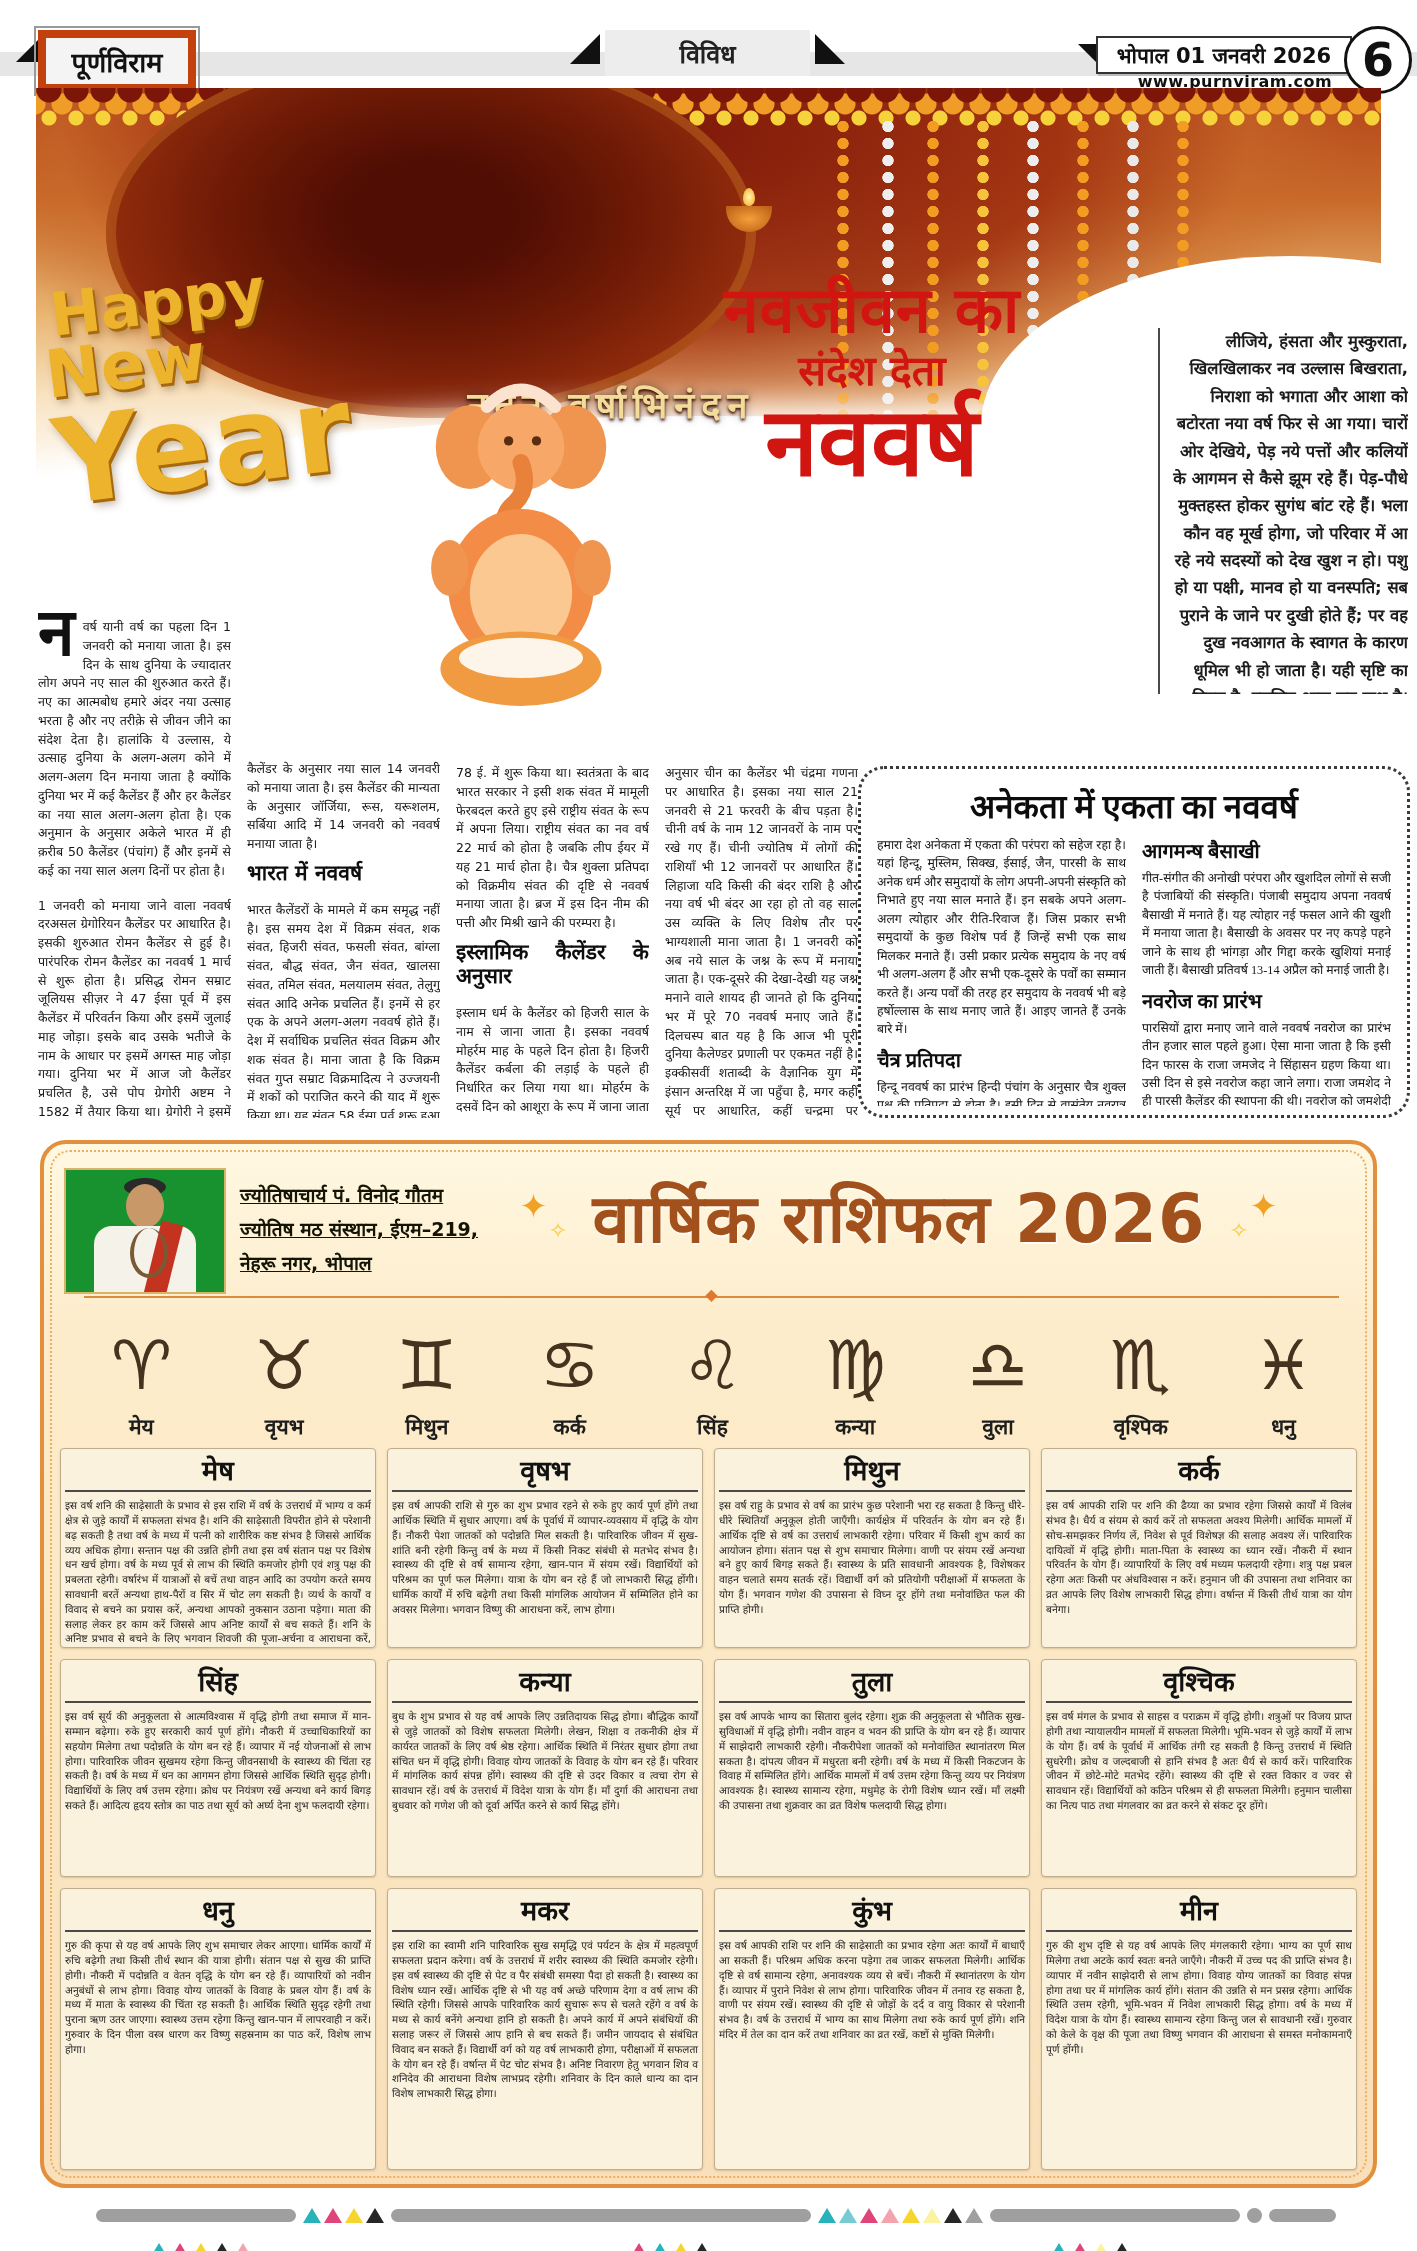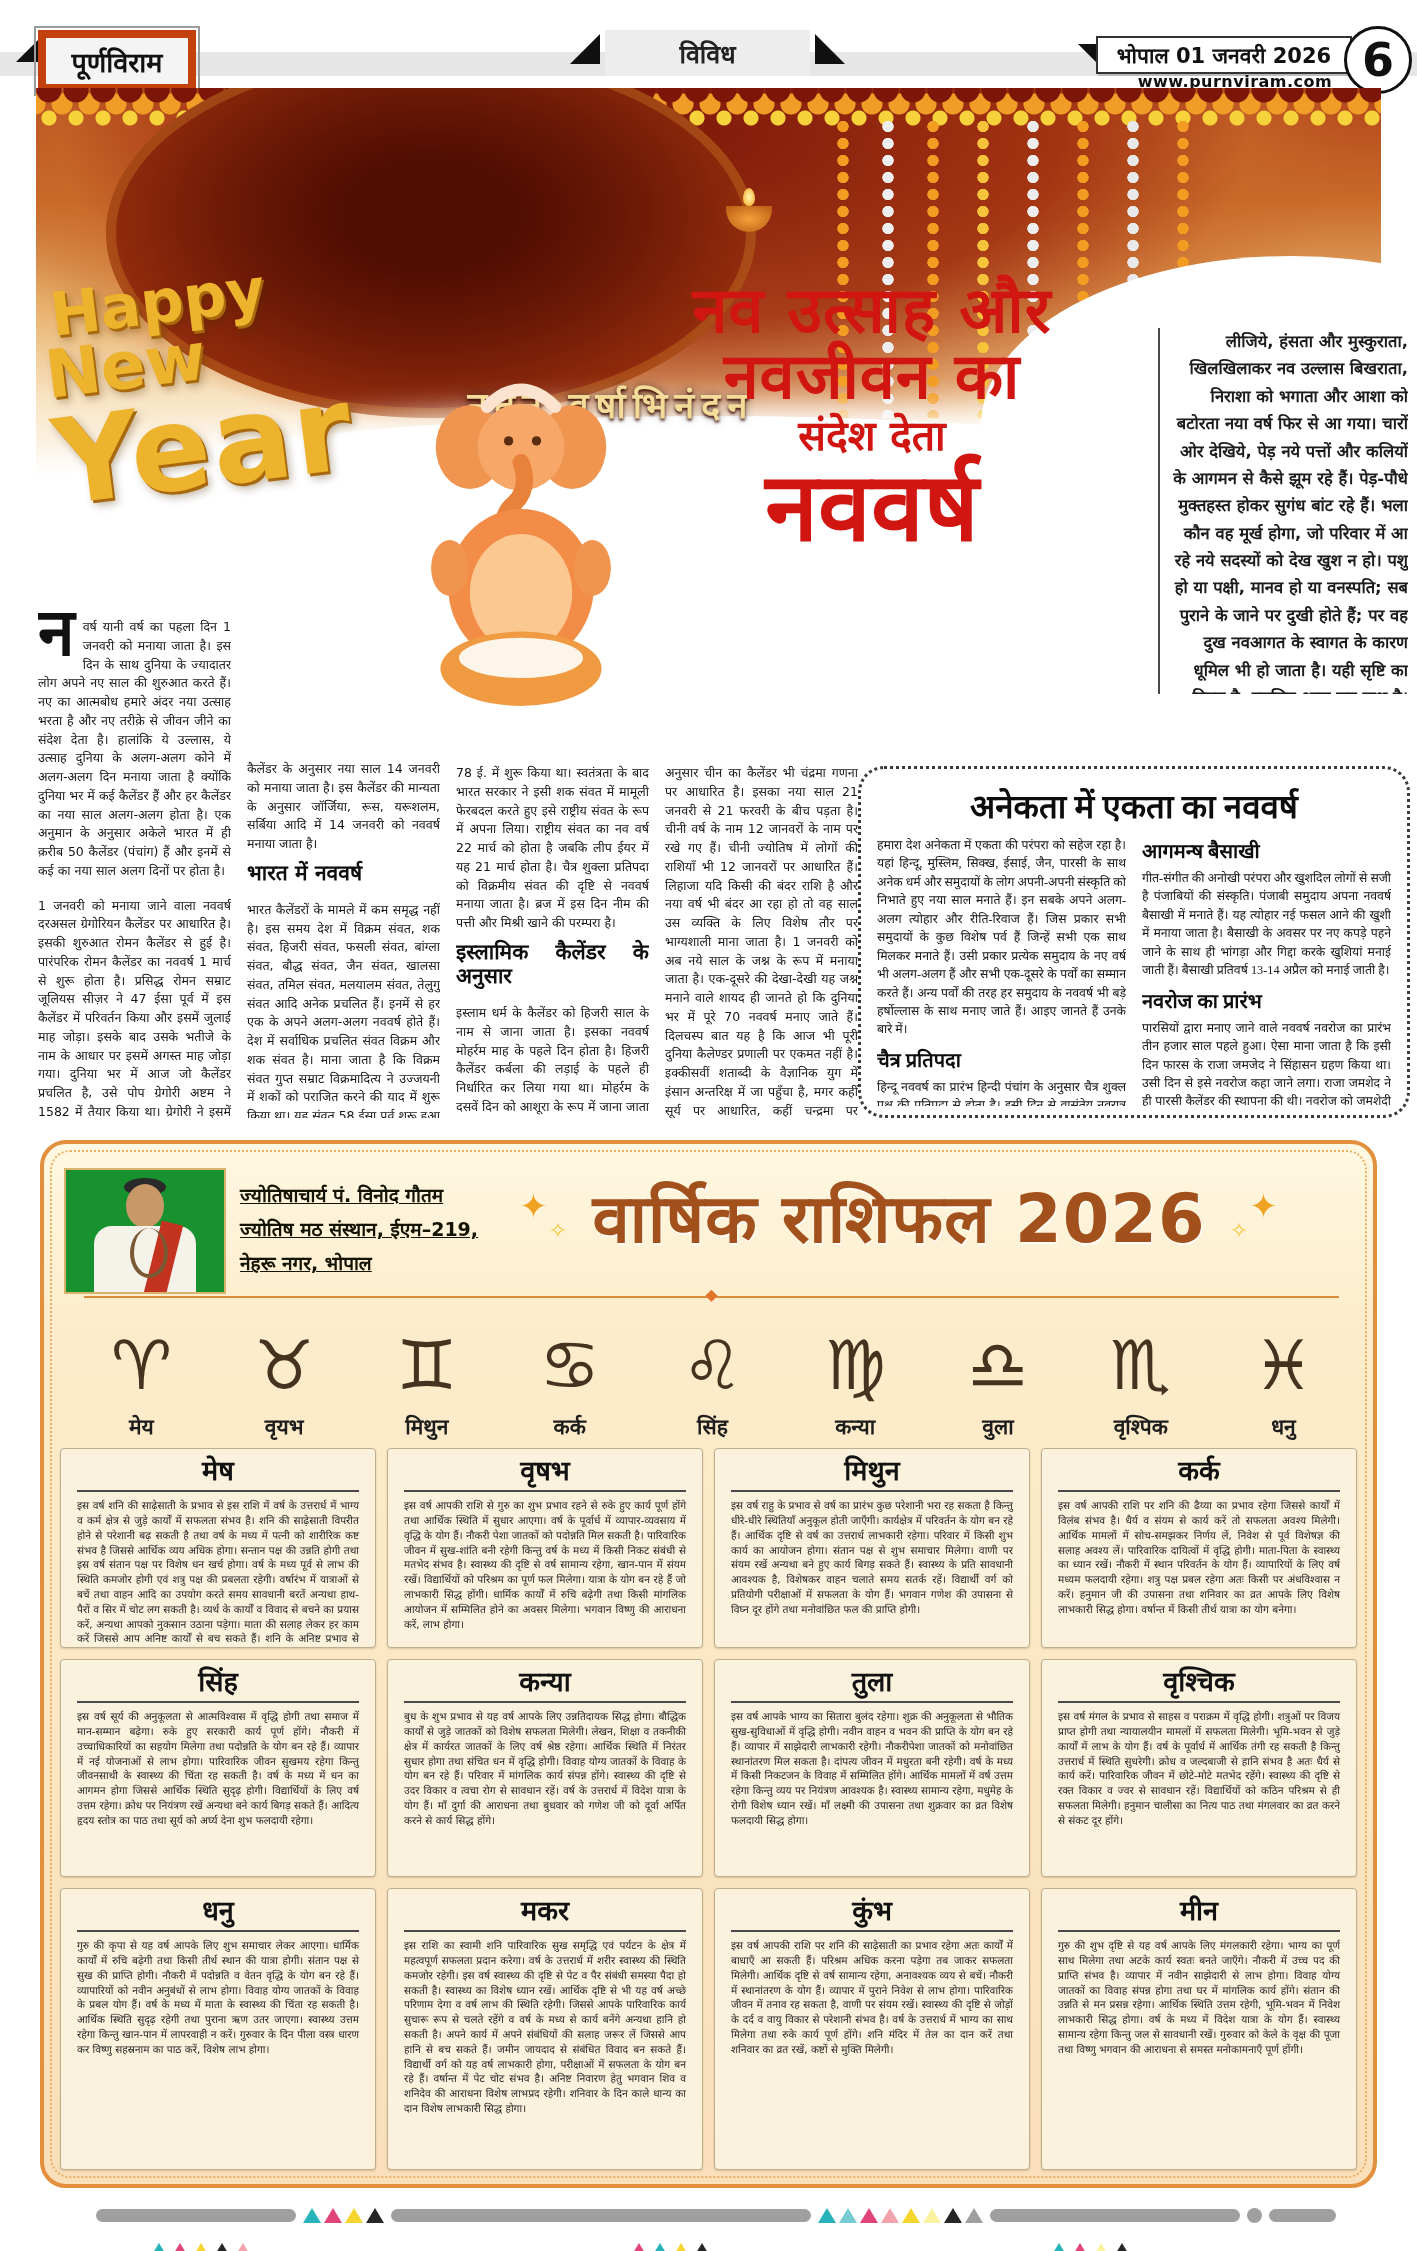--- a/index.html
+++ b/index.html
@@ -157,21 +157,21 @@
   .zodrow{position:absolute;left:26px;top:168px;width:1285px;height:128px;display:flex;justify-content:space-around;align-items:flex-end;}
   .zod{text-align:center;width:120px;}
   .zod-icon{font-size:68px;line-height:1;color:#47311f;}
   .zod-label{font-size:21px;font-weight:800;color:#1d1d1d;margin-top:12px;}
   .hgrid{
     position:absolute;left:16px;right:16px;top:304px;bottom:14px;
     display:grid;grid-template-columns:repeat(4,1fr);grid-template-rows:200px 218px auto;gap:11px;
   }
   .hbox{
     background:#fbf2dd;border:1px solid #bfae8e;border-radius:4px;box-sizing:border-box;
-    padding:6px 16px 8px;overflow:hidden;box-shadow:0 1px 2px rgba(120,90,40,.25);
+    padding:6px 4px 8px;overflow:hidden;box-shadow:0 1px 2px rgba(120,90,40,.25);
   }
   .hbox-title{text-align:center;font-size:27px;font-weight:800;color:#121212;line-height:1.2;}
   .hbox-rule{border-top:2px solid #4a4a4a;margin:3px 0 6px;}
   .hbox-text{margin:0;font-size:10.4px;line-height:1.42;text-align:justify;color:#262626;}
   
   .footer-strip{position:absolute;left:96px;top:2206px;width:1240px;height:18px;display:flex;align-items:center;gap:7px;}
   .fbar{height:13px;border-radius:7px;background:#9f9f9f;}
   .tgrp{display:flex;align-items:flex-end;gap:3px;}
   .tri{width:0;height:0;border-left:9px solid transparent;border-right:9px solid transparent;}
   .t-teal{border-bottom:15px solid #27b3b9;}
@@ -228,21 +228,20 @@
   <ellipse cx="60" cy="156" rx="33" ry="38" fill="#fbc892"></ellipse>
   <ellipse cx="14" cy="140" rx="12" ry="18" fill="#f0954f"></ellipse>
   <ellipse cx="106" cy="140" rx="12" ry="18" fill="#f0954f"></ellipse>
   <ellipse cx="60" cy="205" rx="52" ry="24" fill="#f09a42"></ellipse>
   <ellipse cx="60" cy="198" rx="40" ry="13" fill="#fdf4ea"></ellipse>
   <circle cx="52" cy="58" r="3" fill="#5a2c10"></circle>
   <circle cx="70" cy="58" r="3" fill="#5a2c10"></circle>
 </svg>
 
 <div class="lead-head">
-  <div class="lh1">नव उत्साह और</div>
   <div class="lh2">नवजीवन का</div>
   <div class="lh3">संदेश देता</div>
   <div class="lh4">नववर्ष</div>
 </div>
 
 <div class="intro-col">लीजिये, हंसता और मुस्कुराता, खिलखिलाकर नव उल्लास बिखराता, निराशा को भगाता और आशा को बटोरता नया वर्ष फिर से आ गया। चारों ओर देखिये, पेड़ नये पत्तों और कलियों के आगमन से कैसे झूम रहे हैं। पेड़-पौधे मुक्तहस्त होकर सुगंध बांट रहे हैं। भला कौन वह मूर्ख होगा, जो परिवार में आ रहे नये सदस्यों को देख खुश न हो। पशु हो या पक्षी, मानव हो या वनस्पति; सब पुराने के जाने पर दुखी होते हैं; पर वह दुख नवआगत के स्वागत के कारण धूमिल भी हो जाता है। यही सृष्टि का नियम है, इसलिए आज सब खुश है। आखिर क्यों न हों, नया साल जो आया है।</div>
 
 <div class="cols">
   <div class="col pt1">
     <span class="dropcap">न</span>

